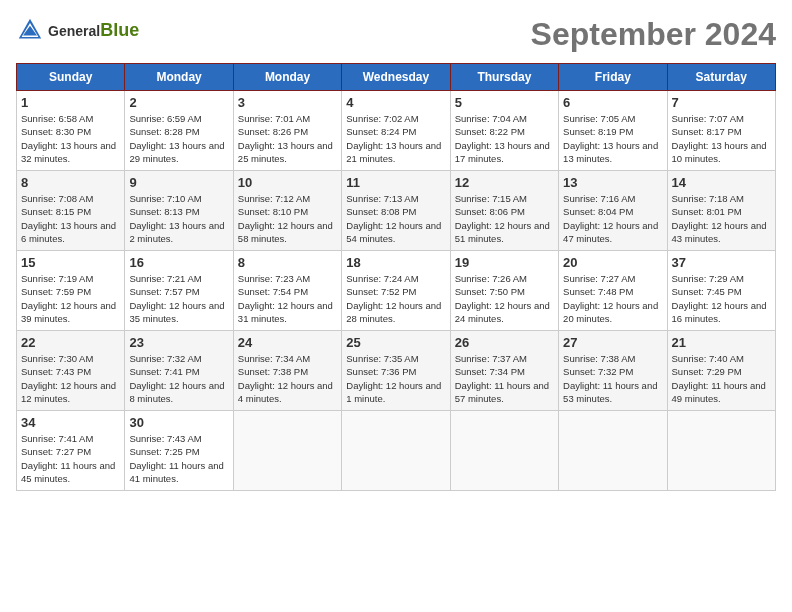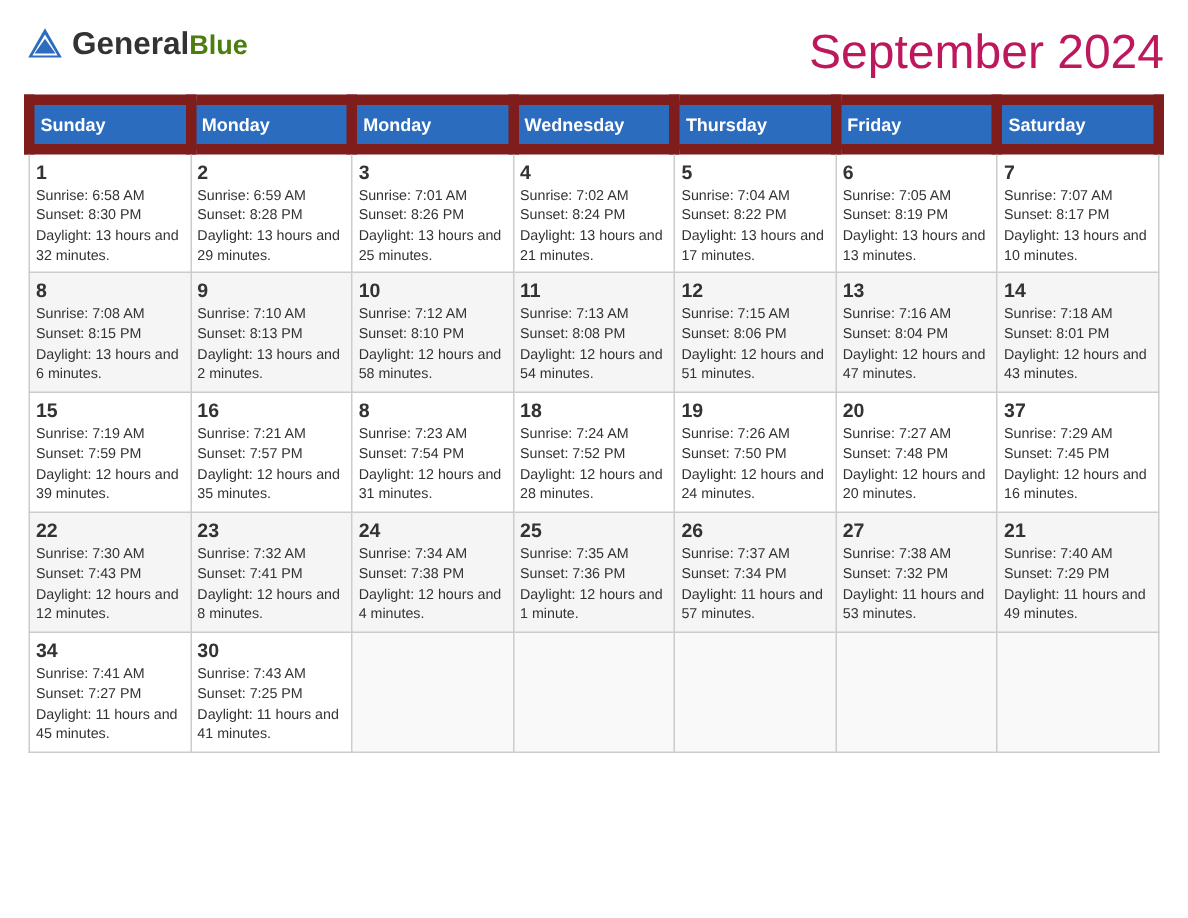--- a/index.html
+++ b/index.html
@@ -15,58 +15,58 @@
       justify-content: space-between;
       align-items: flex-start;
       margin-bottom: 10px;
     }
     .logo {
       display: flex;
       align-items: center;
       gap: 4px;
     }
     .logo-text-general {
-      font-size: 21px;
+      font-size: 14px;
       font-weight: bold;
       color: #333;
     }
     .logo-text-blue {
       font-size: 18px;
       font-weight: bold;
       color: #4d7c0f;
     }
     .logo-icon {
       width: 28px;
       height: 28px;
     }
     .title-block {
       text-align: right;
     }
     .month-title {
       font-size: 32px;
-      font-weight: normal;
-      color: #be185d;
+      font-weight: bold;
+      color: #737373;
     }
     .location-title {
       font-size: 14px;
       color: #555;
     }
     table {
       width: 100%;
       border-collapse: collapse;
       table-layout: fixed;
     }
     thead tr th {
       background-color: #2b6cbf;
       color: #fff;
       font-size: 12px;
       font-weight: bold;
       padding: 6px 4px;
-      text-align: left;
-      border: 7px solid #7f1d1d;
+      text-align: center;
+      border: 1px solid #7f1d1d;
     }
     tbody tr td {
       vertical-align: top;
       font-size: 10px;
       color: #333;
       padding: 4px;
       border: 1px solid #ccc;
       background: #fff;
       height: 80px;
     }

